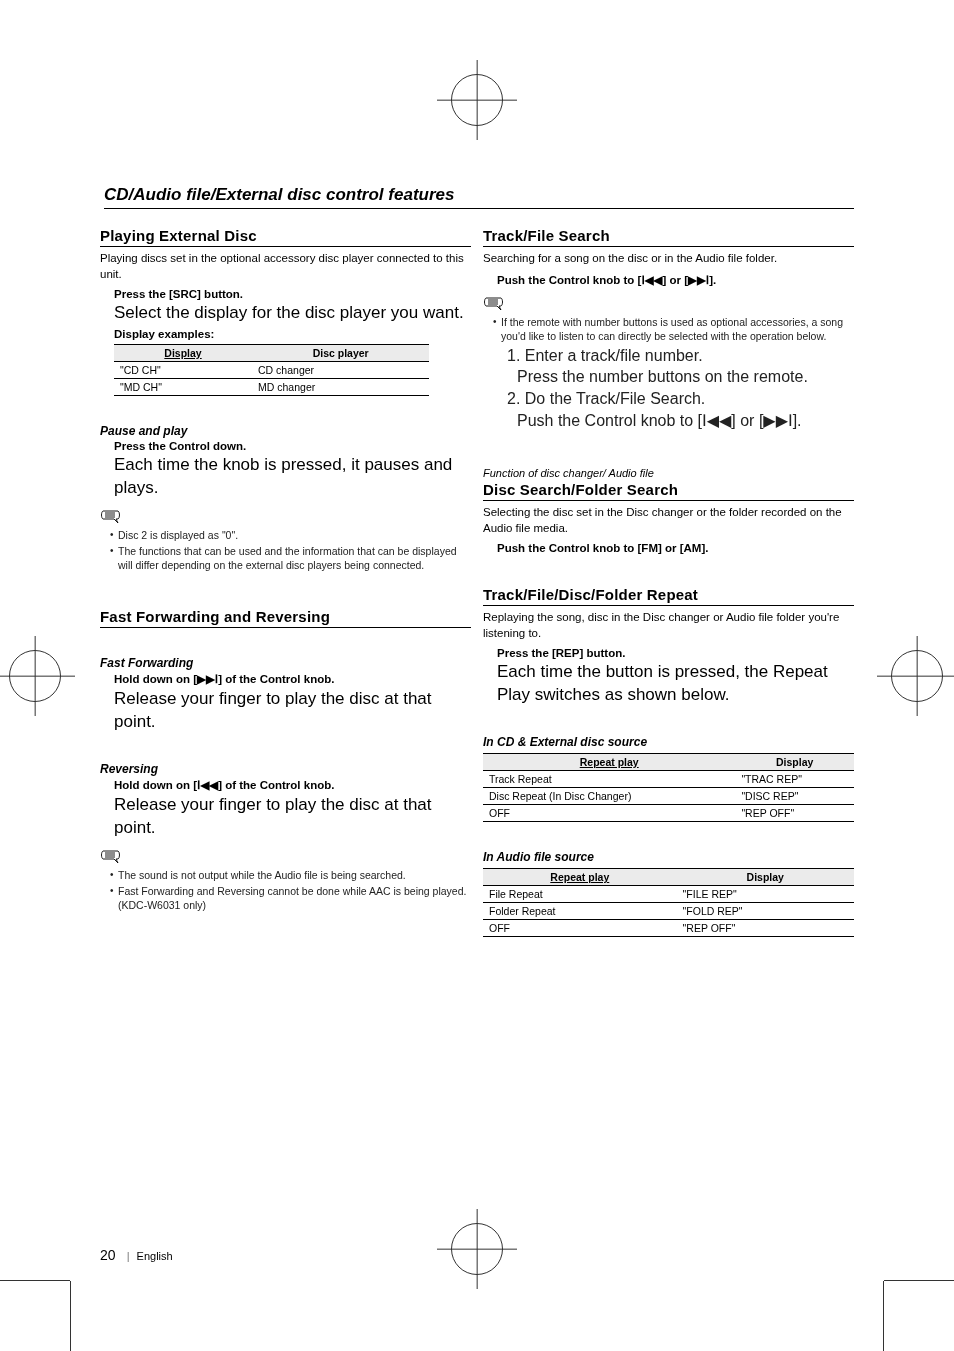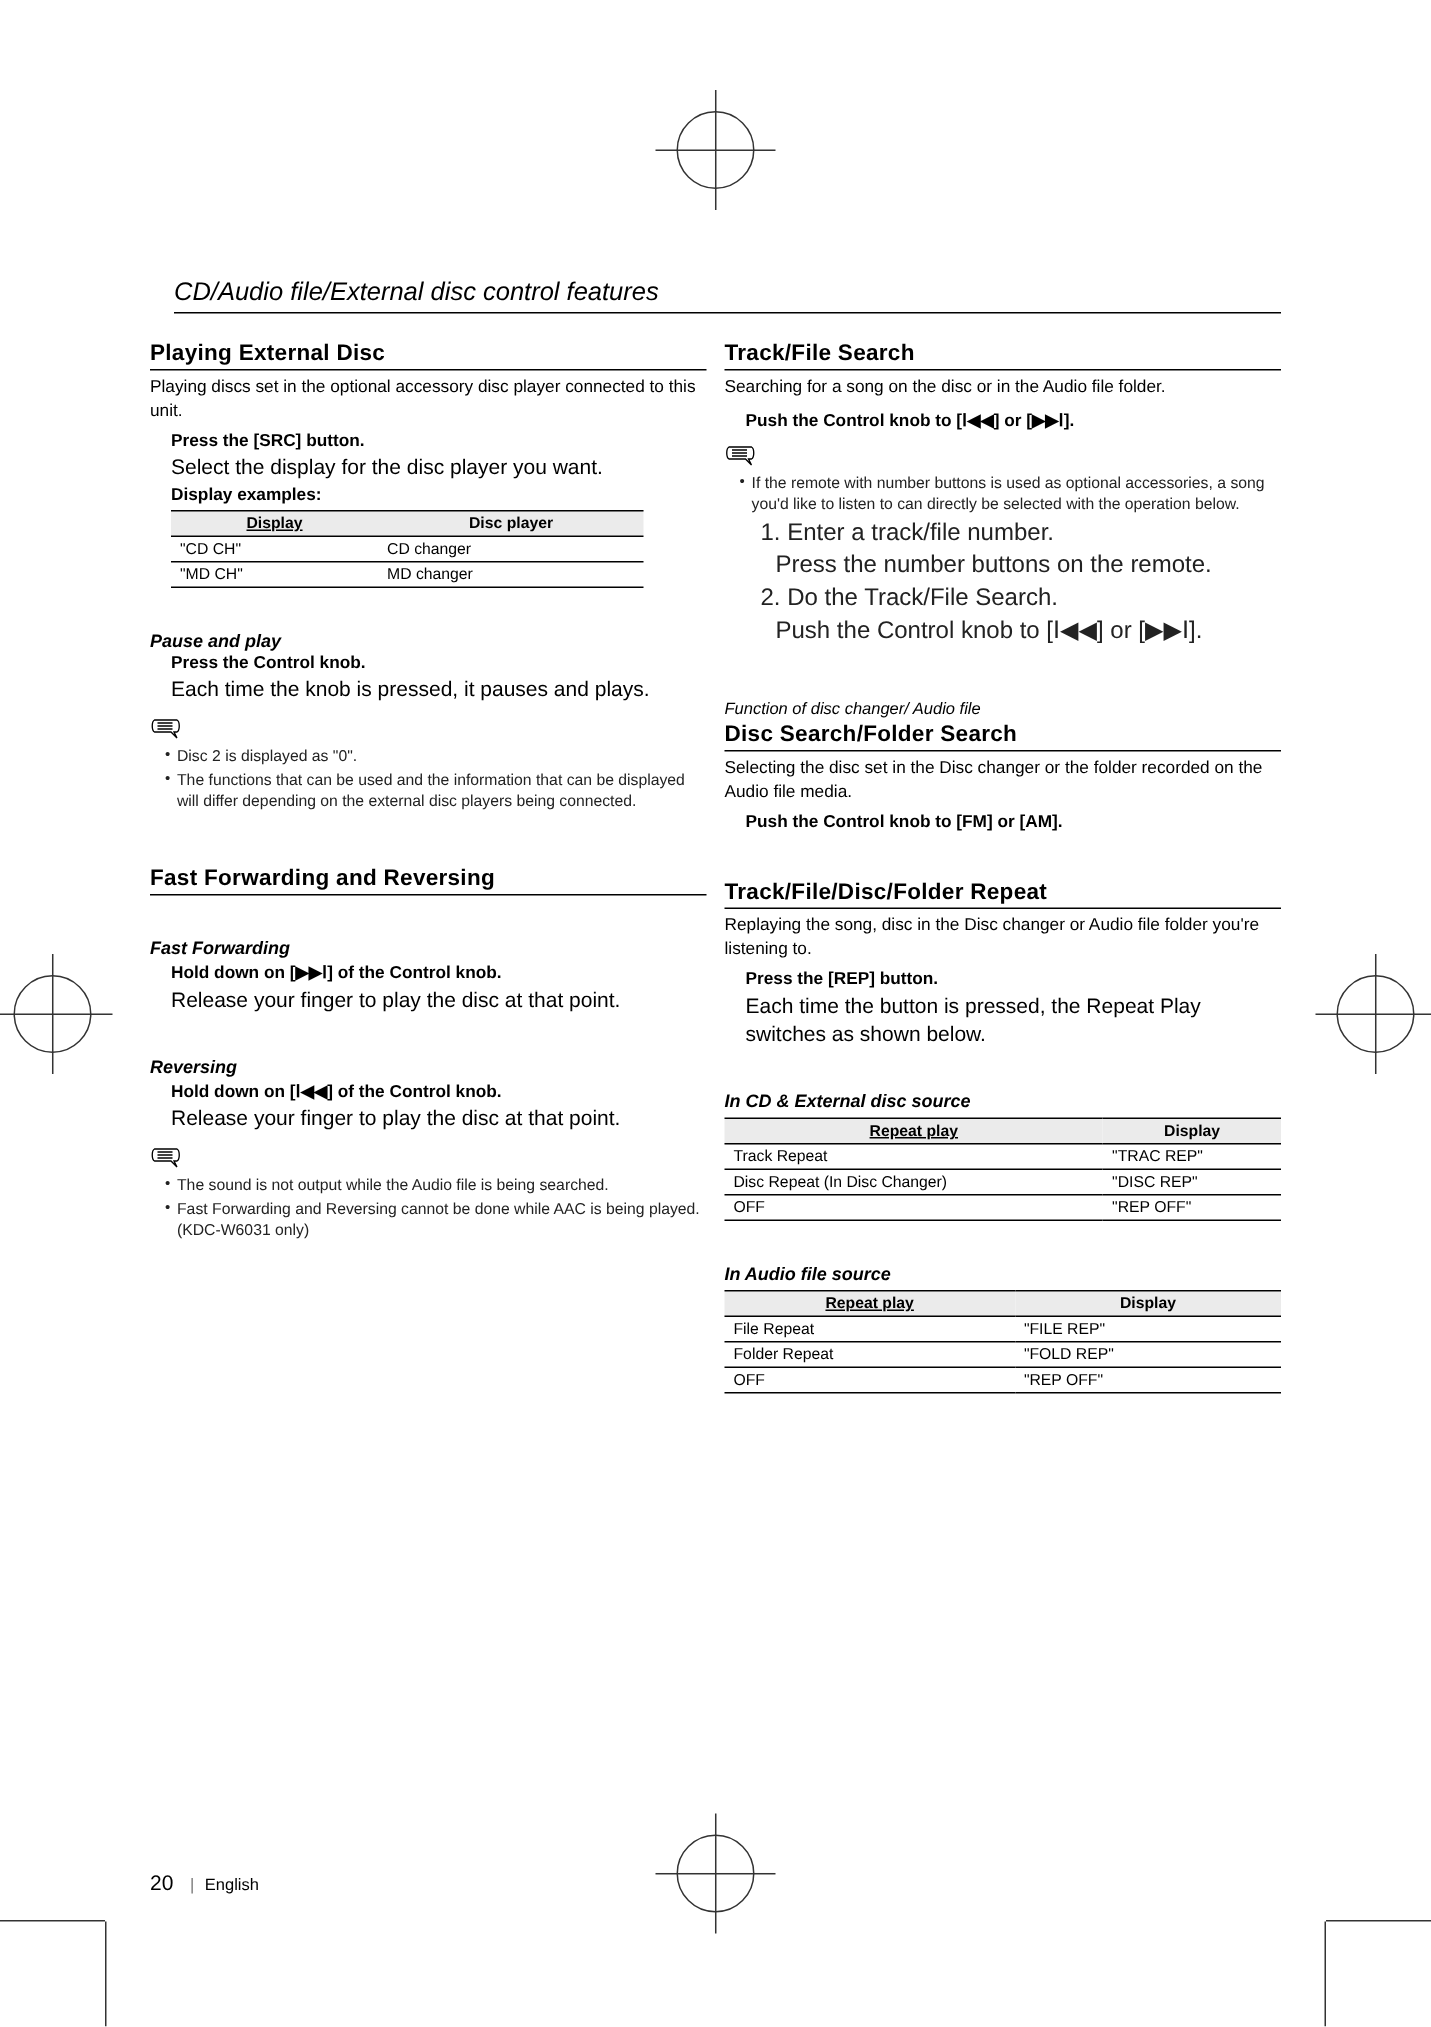--- a/index.html
+++ b/index.html
@@ -53,25 +53,25 @@
   .corner .h { position:absolute; height:0.7px; width:70px; background:#333; }
   .corner-bl { bottom:0; left:0;}
   .corner-bl .v { left:70px; bottom:0;}
   .corner-bl .h { bottom:70px; left:0;}
   .corner-br { bottom:0; right:0;}
   .corner-br .v { right:70px; bottom:0;}
   .corner-br .h { bottom:70px; right:0;}
 
   h1.section-title {
     font-size: 17px;
-    font-weight: normal;
+    font-weight: bold;
     font-style: italic;
     border-bottom: 1.5px solid #000;
     padding-bottom: 3px;
-    margin: 0 0 18px 16px;
+    margin: 0 0 18px 4px;
   }
   .columns {
     display: flex;
     gap: 12px;
   }
   .col { flex: 1; min-width: 0; }
   h2.feature {
     font-size: 15px;
     font-weight: 900;
     color: #000;
@@ -85,21 +85,21 @@
     line-height: 1.35;
     margin: 4px 0 6px 0;
   }
   .step-block { margin: 2px 0 4px 14px; }
   .step {
     font-size: 11.5px;
     font-weight: bold;
     margin: 2px 0 2px 0;
   }
   .step-desc {
-    font-size: 14px;
+    font-size: 17px;
     margin: 0 0 3px 0;
     line-height: 1.35;
   }
   .subhead {
     font-size: 12px;
     font-weight: bold;
     font-style: italic;
     margin: 28px 0 2px 0;
   }
   .funcline {
@@ -227,21 +227,21 @@
             </tr>
         <tr>
               <td>"MD CH"</td>
               <td>MD changer</td>
             </tr>
       </tbody>
         </table>
 
       <p class="subhead">Pause and play</p>
       <div class="step-block">
-        <p class="step">Press the Control knob.</p>
+        <p class="step">Press the Control down.</p>
         <p class="step-desc">Each time the knob is pressed, it pauses and plays.</p>
       </div>
       <span class="note-icon">
         <svg width="22" height="18" viewBox="0 0 22 18">
             <path d="M3 3 C 1 4, 1 10, 3 11 L14 11 L18 15 L16 11 L18 11 C 20 10, 20 4, 18 3 Z M5 5 h10 M5 7 h10 M5 9 h10" fill="none" stroke="#000" stroke-width="0.9"></path>
           </svg>
       </span>
       <ul class="notes">
         <li>Disc 2 is displayed as "0".</li>
         <li>The functions that can be used and the information that can be displayed will differ depending on the external disc players being connected.</li>

